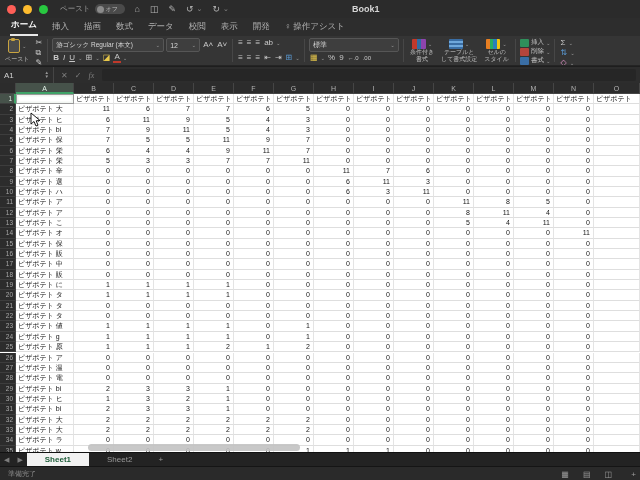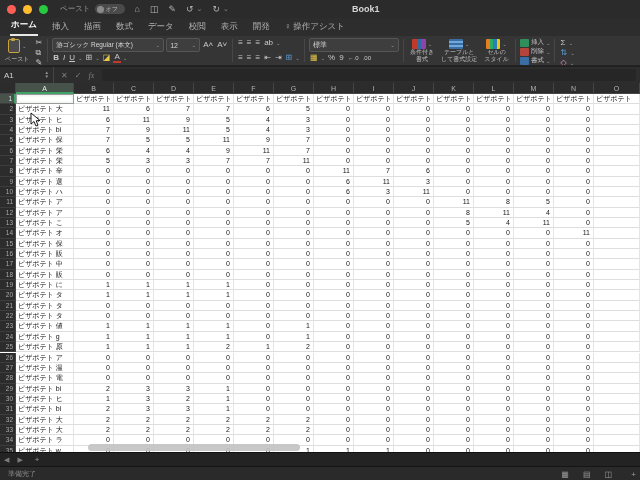--- a/index.html
+++ b/index.html
@@ -862,20 +862,24 @@
 
 <div class="hthumb"></div>
 
 <svg class="cursor" width="12" height="16">
   <path d="M1,1 L1,12 L4,9.5 L6,14 L8,13.2 L6.2,8.8 L10,8.5 Z" fill="#ffffff" stroke="#000000" stroke-width="0.9"></path>
 </svg>
 
 <div class="sheetbar">
   <span class="sarrow">◀</span>
   <span class="sarrow">▶</span>
+  <span id="sheettabs" style="display:flex">
+      <span class="stab active">Sheet1</span>
+      <span class="stab">Sheet2</span>
+    </span>
   <span class="addtab">+</span>
 </div>
 
 <div class="statusbar">
   <span class="ready">準備完了</span>
   <span class="views">
     <span>▦</span>
     <span>▤</span>
     <span>◫</span>
   </span>

